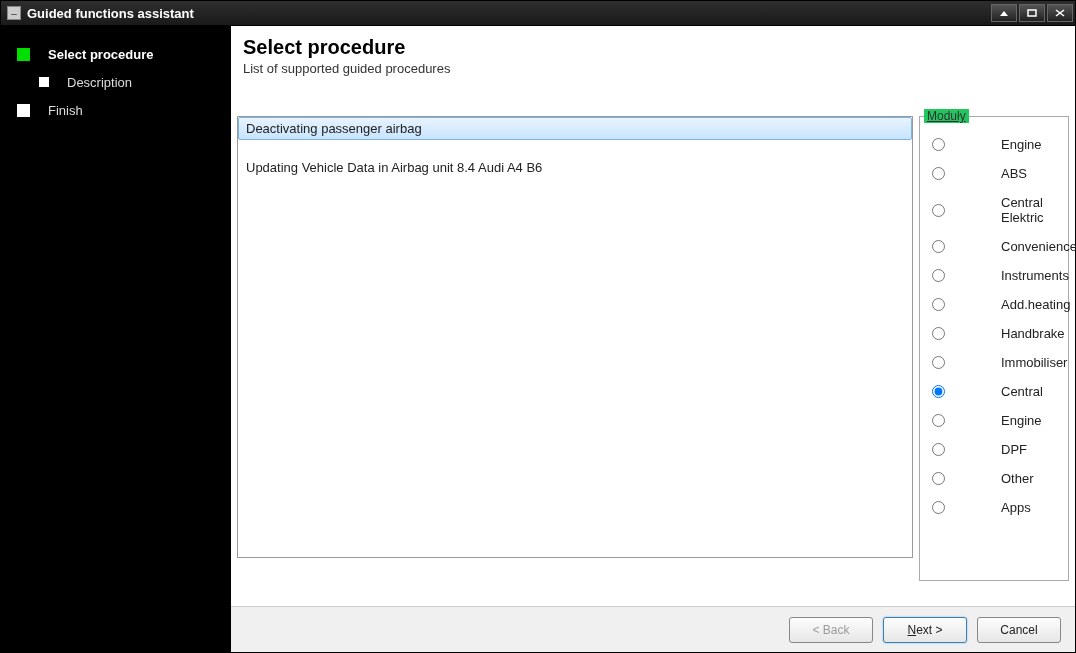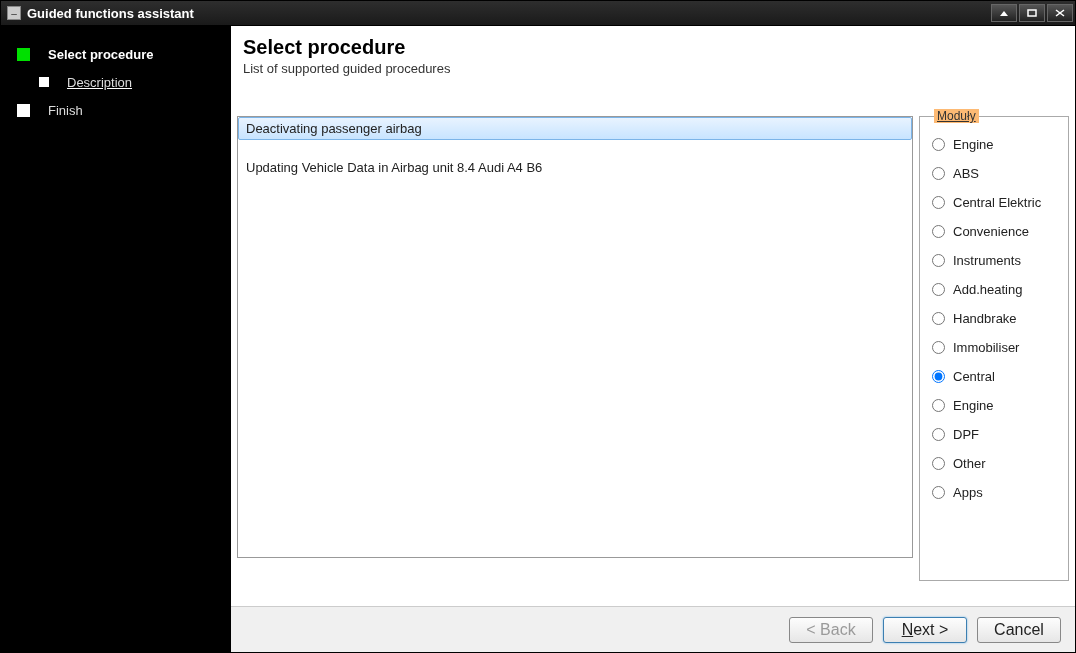--- a/index.html
+++ b/index.html
@@ -74,21 +74,21 @@
     }
     .step .box {
       width: 13px; height: 13px;
       background: #fff;
       margin-right: 18px;
       flex-shrink: 0;
     }
     .step.active .box { background: #00e000; }
     .step.active .label { font-weight: bold; color: #fff; }
     .step .label { color: #ddd; font-size: 13px; }
-    .step.sub { margin-left: 22px; text-decoration: underline; }
+    .step.sub { margin-left: 22px; }
     .step.sub .box { width: 10px; height: 10px; background: #fff; }
     .main {
       flex: 1;
       display: flex;
       flex-direction: column;
       background: #fff;
     }
     .main-header {
       padding: 10px 12px 8px 12px;
       border-bottom: 0;
@@ -138,32 +138,33 @@
       margin-top: 32px;
       border: 1px solid #aaa;
       position: relative;
       padding: 14px 8px 8px 8px;
       height: 465px;
       background: #fff;
     }
     .modules-panel .legend {
       position: absolute;
       top: -8px;
-      left: 14px;
-      background: #fdba74;
+      left: 4px;
+      background: #22c55e;
       padding: 0 3px;
       font-size: 12px;
       color: #333;
       text-decoration: underline;
     }
     .radio-row {
       display: flex;
       align-items: center;
       margin: 6px 0 14px 4px;
       cursor: pointer;
+      gap: 48px;
     }
     .radio-row input[type=radio] {
       margin-right: 8px;
       width: 13px; height: 13px;
     }
     .radio-row span { font-size: 13px; color: #222; }
     .footer {
       height: 46px;
       background: #f0f0f0;
       border-top: 1px solid #ccc;
@@ -172,21 +173,21 @@
       justify-content: flex-end;
       padding-right: 14px;
       gap: 10px;
     }
     .btn {
       min-width: 84px;
       height: 26px;
       background: linear-gradient(to bottom, #fdfdfd, #e6e6e6);
       border: 1px solid #888;
       border-radius: 3px;
-      font-size: 16px;
+      font-size: 12px;
       color: #222;
       cursor: pointer;
       padding: 0 12px;
     }
     .btn.disabled {
       color: #9a9a9a;
       cursor: default;
     }
     .btn.focus {
       border: 1px solid #3c7fb1;

